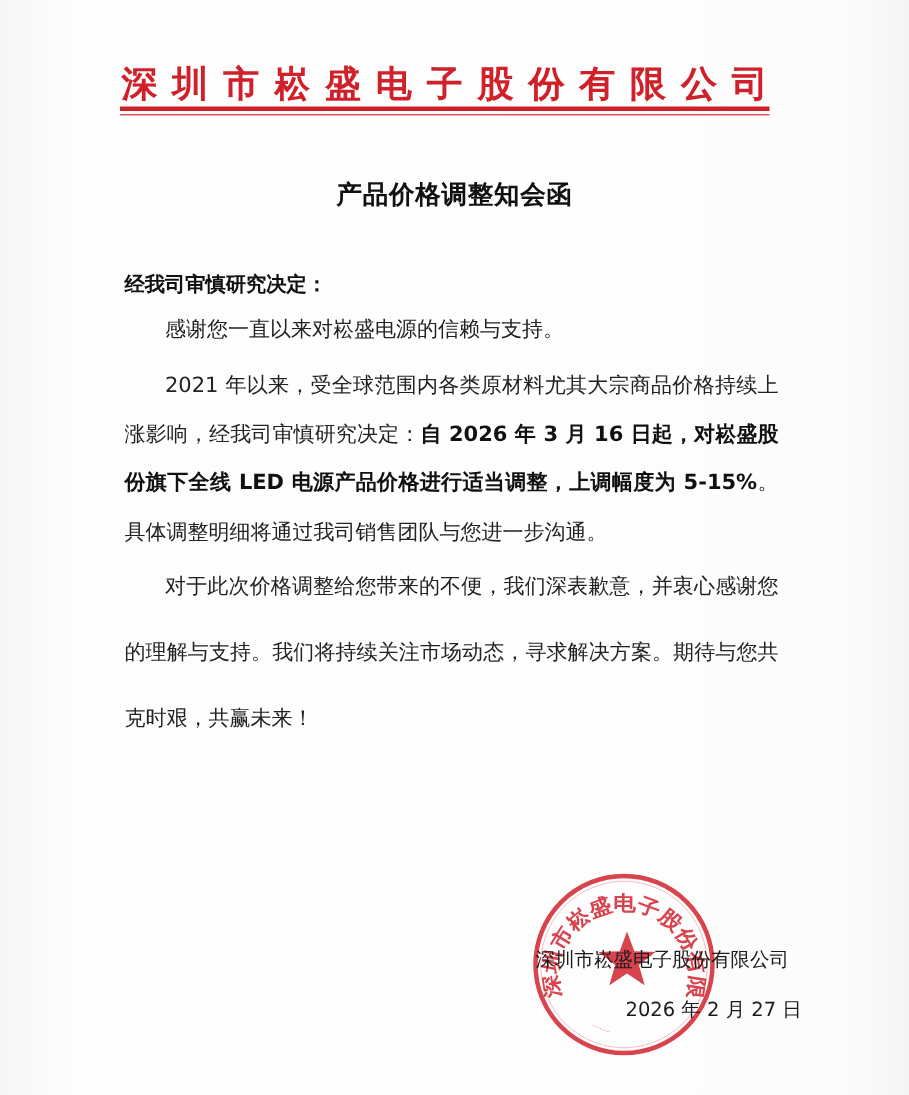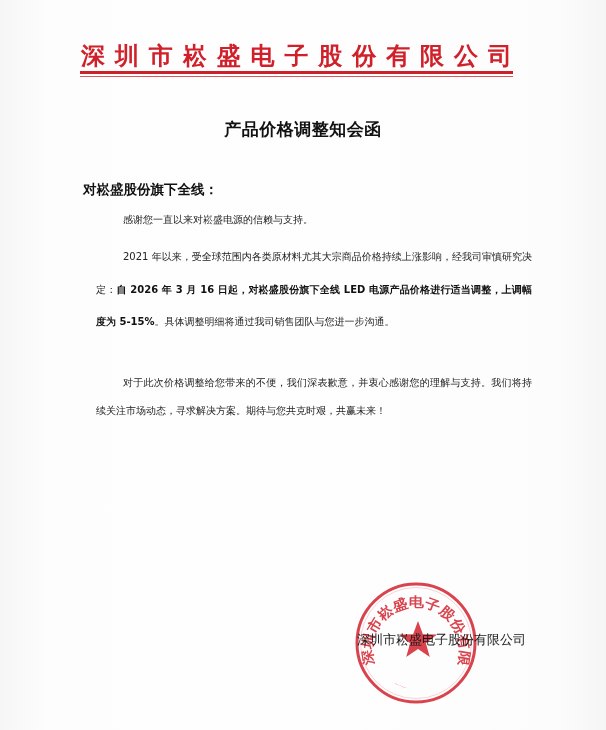--- a/index.html
+++ b/index.html
@@ -65,31 +65,31 @@
     .salutation {
       position: absolute;
       left: 83px;
       top: 181px;
       font-weight: bold;
       font-size: 13.5px;
       color: #111;
     }
     .para {
       position: absolute;
-      left: 96px;
+      left: 83px;
       width: 436px;
-      font-size: 10px;
+      font-size: 14px;
       line-height: 32px;
       color: #222;
       text-indent: 27px;
       text-align: justify;
     }
     .p1 { top: 204px; }
     .p2 { top: 241px; line-height: 32.5px; }
-    .p3 { top: 369px; line-height: 28px; }
+    .p3 { top: 369px; line-height: 44px; }
     .em {
       font-weight: bold;
       text-underline-offset: 2px;
       color: #111;
     }
     
     .sig-company {
       position: absolute;
       left: 357px;
       top: 631px;
@@ -138,21 +138,21 @@
       <span>限</span>
       <span>公</span>
       <span>司</span>
     </div>
     <div class="rule-thick"></div>
     <div class="rule-thin"></div>
   </div>
 
   <div class="doc-title">产品价格调整知会函</div>
 
-  <div class="salutation">对崧盛股份旗下全线：</div>
+  <div class="salutation">经我司审慎研究决定：</div>
 
   <div class="para p1">感谢您一直以来对崧盛电源的信赖与支持。</div>
 
   <div class="para p2"><span>2021 年以来，受全球范围内各类原材料尤其大宗商品价格持续上涨影响，经我司审慎研究决定：</span><span class="em">自 2026 年 3 月 16 日起，对崧盛股份旗下全线 LED 电源产品价格进行适当调整，上调幅度为 5-15%</span><span>。具体调整明细将通过我司销售团队与您进一步沟通。</span></div>
 
   <div class="para p3">对于此次价格调整给您带来的不便，我们深表歉意，并衷心感谢您的理解与支持。我们将持续关注市场动态，寻求解决方案。期待与您共克时艰，共赢未来！</div>
 
   <svg class="seal" viewBox="0 0 124 124" xmlns="http://www.w3.org/2000/svg">
     <defs>
       <path id="sealArc" d="M 22 88 A 44 44 0 1 1 102 88" fill="none"></path>
@@ -163,14 +163,15 @@
     <text font-size="13.5" font-weight="bold" fill="#d42a35" font-family="DejaVu Sans, sans-serif">
       <textPath href="#sealArc" startOffset="3%" textLength="196" lengthAdjust="spacingAndGlyphs">深圳市崧盛电子股份有限公司</textPath>
     </text>
     <text font-size="4" fill="#d42a35" font-family="DejaVu Sans, sans-serif">
       <textPath href="#sealArcBottom" startOffset="10%">··········</textPath>
     </text>
     <polygon points="64,40 68.9,53.2 83,53.6 71.9,62.3 75.8,75.9 64,68 52.2,75.9 56.1,62.3 45,53.6 59.1,53.2" fill="#d42a35"></polygon>
   </svg>
 
   <div class="sig-company">深圳市崧盛电子股份有限公司</div>
+  <div class="sig-date">2026 年 2 月 27 日</div>
 
 </div>
 
 </body></html>

